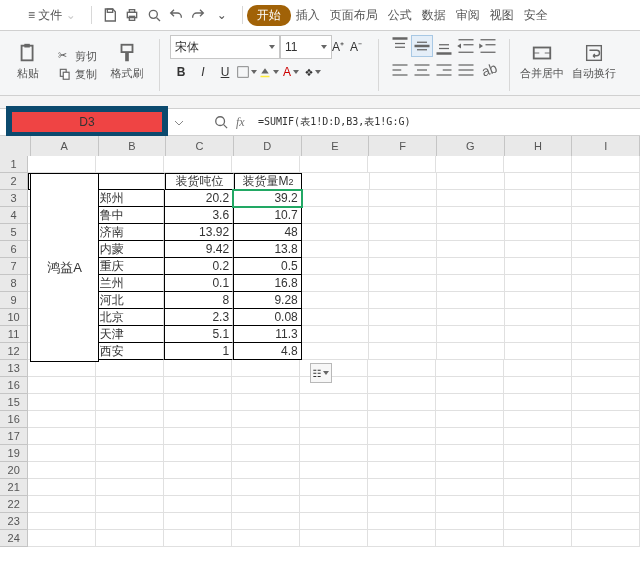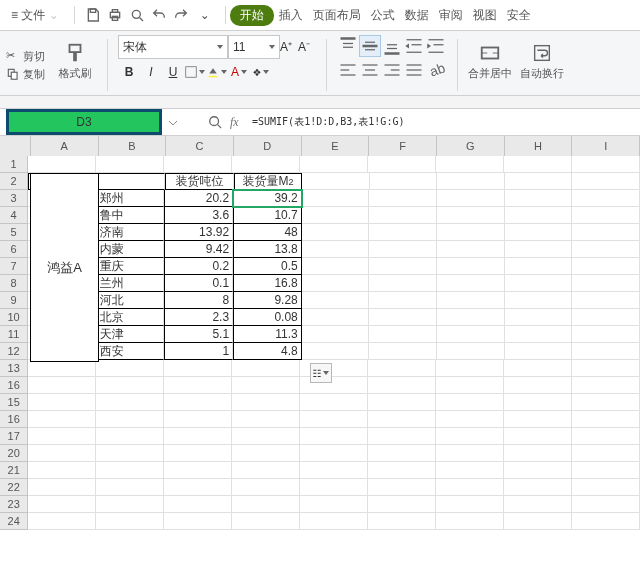--- a/index.html
+++ b/index.html
@@ -1,37 +1,37 @@
 <!DOCTYPE html>
 <html><head>
 <meta charset="utf-8">
 <style>
 html,body{margin:0;padding:0;font-family:"Microsoft YaHei",Arial,sans-serif;font-size:12px;color:#333;background:#fff;overflow:hidden}
 body{width:640px;height:563px;position:relative}
-.menubar{display:flex;align-items:center;height:30px;background:#fff;border-bottom:1px solid #d0d0d0;padding:0 6px;gap:0}
+.menubar{display:flex;align-items:center;height:30px;background:#fff;border-bottom:1px solid #d0d0d0;padding:0 23px;gap:0}
 .menubar .mb-left{display:flex;align-items:center;gap:6px}
 .menubar .mb-item{padding:2px 5px;font-size:12px;color:#555;cursor:default}
-.menubar .mb-item.active{background:#4d7c0f;color:#fff;border-radius:10px;padding:2px 10px}
+.menubar .mb-item.active{background:#a16207;color:#fff;border-radius:10px;padding:2px 10px}
 .menubar .svg-ico{width:16px;height:16px;display:inline-block;vertical-align:middle;fill:#666}
 .menubar .sep{width:1px;height:18px;background:#d8d8d8;margin:0 4px}
 .pipe{color:#ccc}
 .ribbon{display:flex;align-items:stretch;height:60px;background:#f5f6f7;border-bottom:1px solid #d0d0d0;padding:4px 6px 0 6px;gap:8px}
 .ribbon .col{display:flex;flex-direction:column;gap:2px}
 .ribbon .row{display:flex;align-items:center;}
 .ribbon .btn-lg{display:flex;flex-direction:column;align-items:center;justify-content:center;width:44px;height:52px;font-size:11px;color:#555;text-align:center}
 .ribbon .btn-lg .ico{width:22px;height:22px;margin-bottom:2px}
 .ribbon .mini{display:flex;align-items:center;gap:3px;font-size:11px;color:#555;height:16px}
 .ribbon .mini .ico{width:14px;height:14px}
 .ribbon select,.ribbon .sel{height:22px;border:1px solid #c7c7c7;background:#fff;font-size:12px;padding:0 4px}
 .ribbon .sel{display:inline-flex;align-items:center;justify-content:space-between;gap:6px}
 .ribbon .icorow span.ico{width:20px;height:20px;display:inline-flex;align-items:center;justify-content:center;border:1px solid transparent}
 .ribbon .divider{width:1px;background:#d8d8d8;margin:4px 2px}
 .ico svg{width:100%;height:100%;fill:#666}
 .nm-f{display:flex;align-items:center;height:26px;border-bottom:1px solid #d0d0d0;background:#fff}
-.nm-box{width:150px;border:3px solid #0c4a6e;margin:5px 6px;height:20px;display:flex;align-items:center;justify-content:center;font-size:12px;background:#22c55e}
+.nm-box{width:150px;border:6px solid #0c4a6e;margin:5px 6px;height:20px;display:flex;align-items:center;justify-content:center;font-size:12px;background:#ef4444}
 .nm-f .fx{width:14px;height:14px;margin:0 4px;font-style:italic;font-family:serif;color:#737373}
 .nm-f .formula{flex:1;padding:0 4px;font-size:10px;font-family:Consolas,monospace;color:#333}
 .nm-f .dd{width:10px;height:10px;margin-right:6px}
 .gap-row{height:12px;background:#f4f4f4;border-bottom:1px solid #d0d0d0}
 .corner{width:30px;height:20px;background:#e9e9e9;border-right:1px solid #c5c5c5;border-bottom:1px solid #c5c5c5}
 .colhdr{height:20px;background:#e9e9e9;border-right:1px solid #c5c5c5;border-bottom:1px solid #c5c5c5;display:flex;align-items:center;justify-content:center;font-size:11px;color:#555}
 .sheet-container{display:flex;flex-direction:column;width:640px}
 .srow{display:flex;height:17px}
 .rowhdr{width:30px;background:#e9e9e9;border-right:1px solid #c5c5c5;border-bottom:1px solid #c5c5c5;display:flex;align-items:center;justify-content:center;font-size:11px;color:#555}
 .cell{border-right:1px solid #e0e0e0;border-bottom:1px solid #e0e0e0;display:flex;align-items:center;padding:0 3px;font-size:12px;background:#fff;position:relative}
@@ -81,20 +81,27 @@
   <span class="mb-item">插入</span>
   <span class="mb-item">页面布局</span>
   <span class="mb-item">公式</span>
   <span class="mb-item">数据</span>
   <span class="mb-item">审阅</span>
   <span class="mb-item">视图</span>
   <span class="mb-item">安全</span>
 </div>
 
 <div class="ribbon">
+  <div class="btn-lg">
+    <span class="ico"><svg viewBox="0 0 24 24">
+          <rect x="5" y="4" width="12" height="16" fill="none" stroke="#666" stroke-width="2"></rect>
+          <rect x="8" y="2" width="6" height="4" fill="#666"></rect>
+        </svg></span>
+    <span>粘贴</span>
+  </div>
   <div class="col" style="justify-content:center">
     <div class="mini">
         <span class="ico">✂</span>
         <span>剪切</span>
       </div>
     <div class="mini">
         <span class="ico"><svg viewBox="0 0 24 24">
             <rect x="4" y="4" width="10" height="12" fill="none" stroke="#666" stroke-width="2"></rect>
             <rect x="9" y="9" width="10" height="12" fill="#fff" stroke="#666" stroke-width="2"></rect>
           </svg></span>
@@ -482,20 +489,32 @@
         <div class="cell cB"></div>
         <div class="cell cC"></div>
         <div class="cell cD"></div>
         <div class="cell cE"></div>
         <div class="cell cF"></div>
         <div class="cell cG"></div>
         <div class="cell cH"></div>
         <div class="cell cI"></div>
       </div>
       <div class="srow">
+        <div class="rowhdr">19</div>
+        <div class="cell cA"></div>
+        <div class="cell cB"></div>
+        <div class="cell cC"></div>
+        <div class="cell cD"></div>
+        <div class="cell cE"></div>
+        <div class="cell cF"></div>
+        <div class="cell cG"></div>
+        <div class="cell cH"></div>
+        <div class="cell cI"></div>
+      </div>
+      <div class="srow">
         <div class="rowhdr">20</div>
         <div class="cell cA"></div>
         <div class="cell cB"></div>
         <div class="cell cC"></div>
         <div class="cell cD"></div>
         <div class="cell cE"></div>
         <div class="cell cF"></div>
         <div class="cell cG"></div>
         <div class="cell cH"></div>
         <div class="cell cI"></div>

